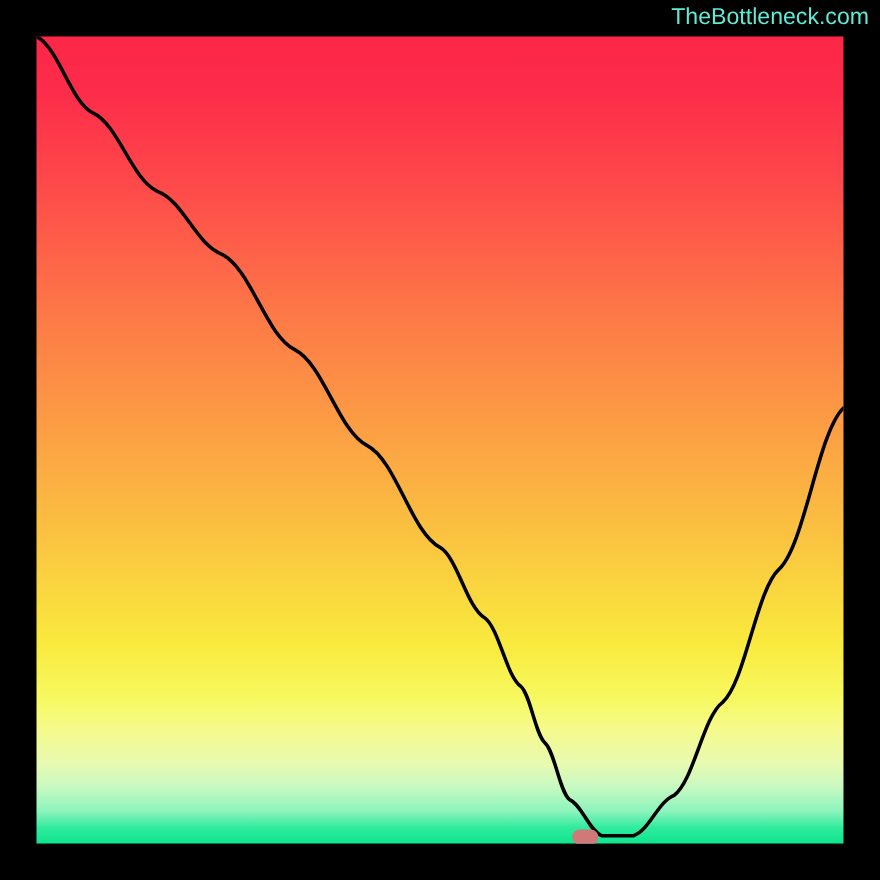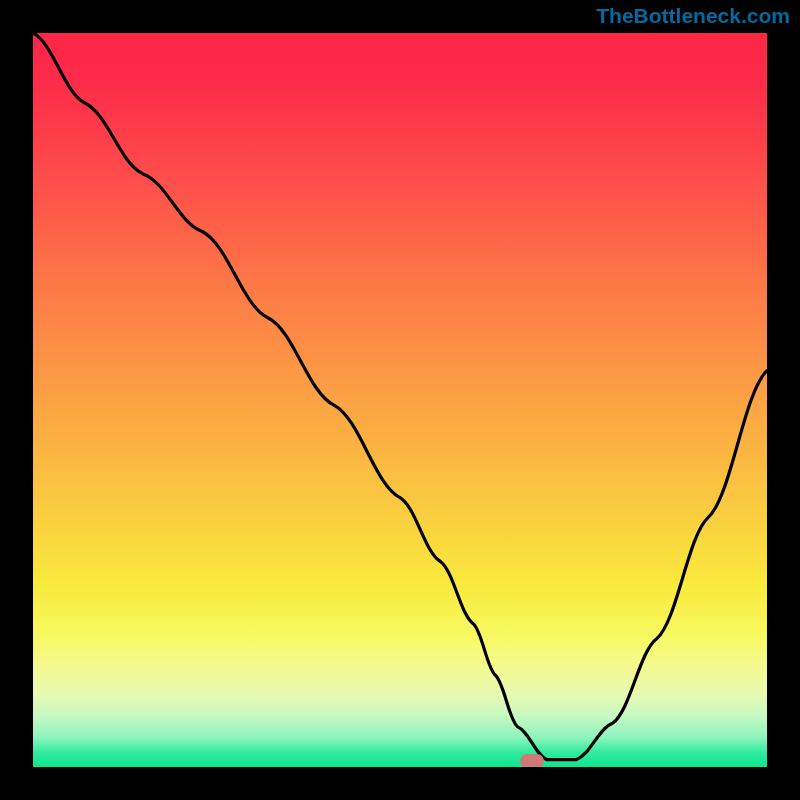--- a/index.html
+++ b/index.html
@@ -64,22 +64,22 @@
     height: 14px;
     background: #cf7a78;
     border-radius: 8px;
   }
   .watermark {
     position: absolute;
     top: 4px;
     right: 10px;
     font-family: Arial, Helvetica, sans-serif;
     font-size: 21px;
-    color: #0369a1;
-    font-weight: 700;
+    color: #5eead4;
+    font-weight: 400;
     letter-spacing: 0px;
   }
 </style>
 </head>
 <body>
 
 <div class="outer">
 
   <div class="plot-area">
 

